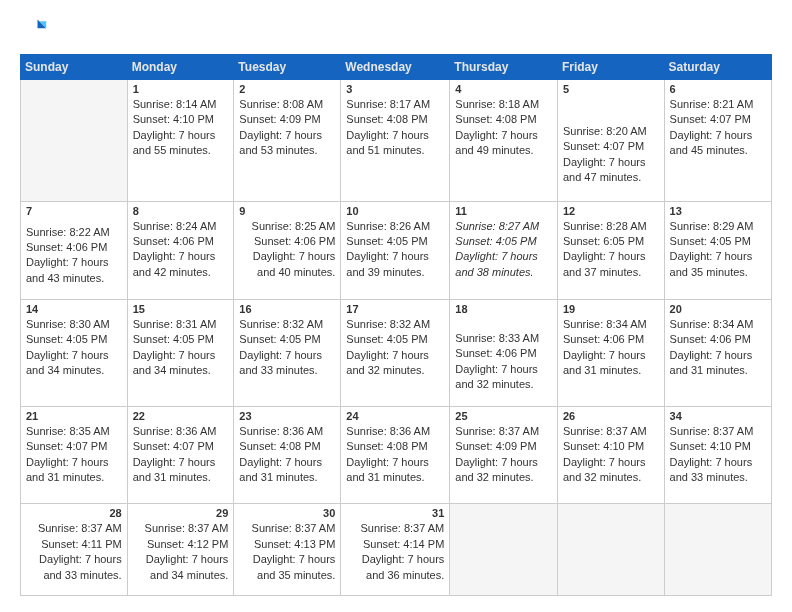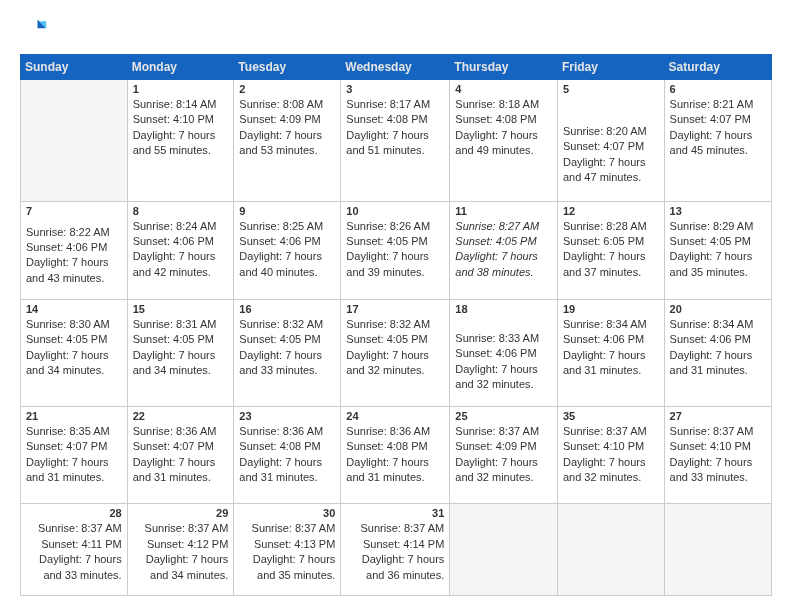--- a/index.html
+++ b/index.html
@@ -184,21 +184,21 @@
           </td>
           <td>
             <span class="day-num">8</span>
             <div class="cell-info" style="white-space: pre-line;">Sunrise: 8:24 AM
 Sunset: 4:06 PM
 Daylight: 7 hours
 and 42 minutes.</div>
           </td>
           <td>
             <span class="day-num">9</span>
-            <div class="cell-info" style="white-space: pre-line;">Sunrise: 8:25 AM
+            <div class="cell-info" style="white-space: pre-line; text-align: right;">Sunrise: 8:25 AM
 Sunset: 4:06 PM
 Daylight: 7 hours
 and 40 minutes.</div>
           </td>
           <td>
             <span class="day-num">10</span>
             <div class="cell-info" style="white-space: pre-line;">Sunrise: 8:26 AM
 Sunset: 4:05 PM
 Daylight: 7 hours
 and 39 minutes.</div>
@@ -306,28 +306,28 @@
 and 31 minutes.</div>
           </td>
           <td>
             <span class="day-num">25</span>
             <div class="cell-info" style="white-space: pre-line;">Sunrise: 8:37 AM
 Sunset: 4:09 PM
 Daylight: 7 hours
 and 32 minutes.</div>
           </td>
           <td>
-            <span class="day-num">35</span>
+            <span class="day-num">26</span>
             <div class="cell-info" style="white-space: pre-line;">Sunrise: 8:37 AM
 Sunset: 4:10 PM
 Daylight: 7 hours
 and 32 minutes.</div>
           </td>
           <td>
-            <span class="day-num">27</span>
+            <span class="day-num">34</span>
             <div class="cell-info" style="white-space: pre-line;">Sunrise: 8:37 AM
 Sunset: 4:10 PM
 Daylight: 7 hours
 and 33 minutes.</div>
           </td>
         </tr>
         <tr>
           <td>
             <span class="day-num">28</span>
             <div class="cell-info" style="white-space: pre-line;">Sunrise: 8:37 AM

